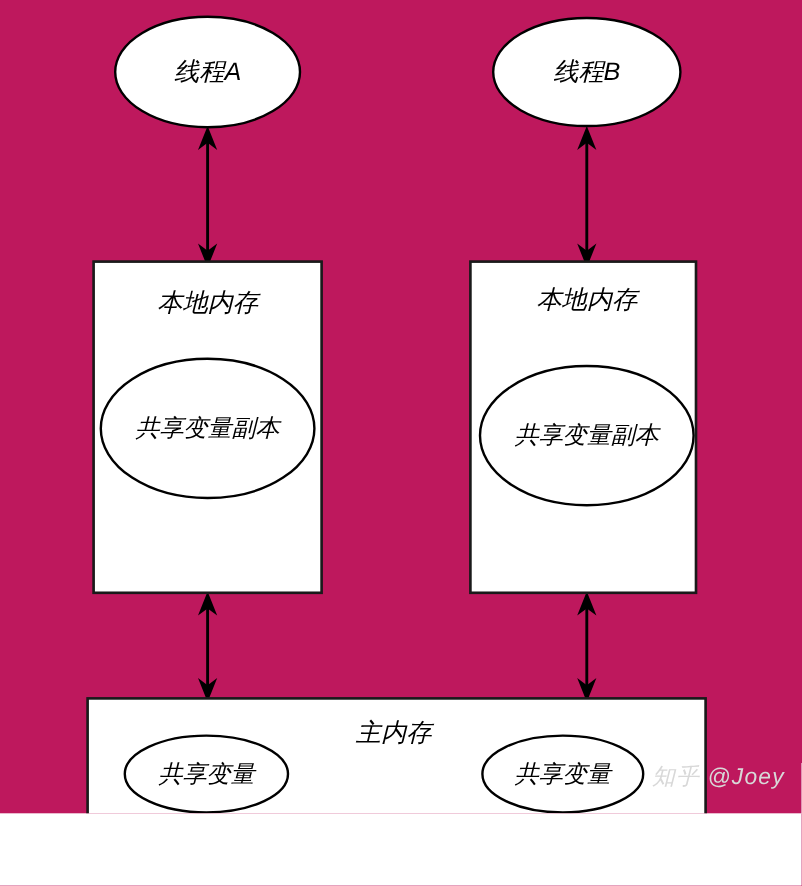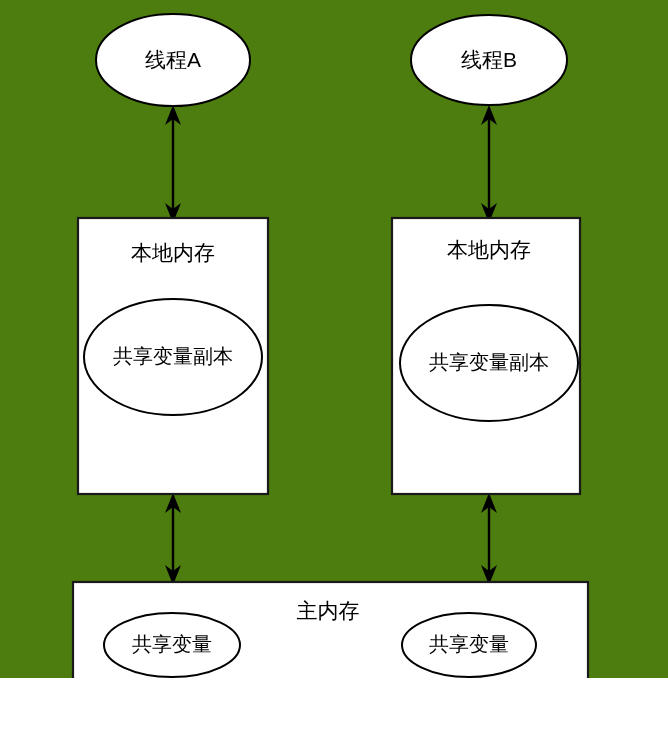--- a/index.html
+++ b/index.html
@@ -7,22 +7,23 @@
     padding: 0;
     background: #ffffff;
   }
   body {
     font-family: "Liberation Sans", "DejaVu Sans", sans-serif;
   }
   #diagram-root {
     position: relative;
     width: 668px;
     height: 678px;
-    background: #4d7c0f;
+    background: #be185d;
     overflow: hidden;
+    font-style: italic;
   }
   #diagram-svg {
     position: absolute;
     left: 0;
     top: 0;
     width: 668px;
     height: 738px;
     display: block;
   }
   .shape-stroke {
@@ -140,14 +141,15 @@
 
       <ellipse class="shape-stroke" cx="172" cy="645" rx="68" ry="32"></ellipse>
       <text class="node-label small" x="172" y="646">共享变量</text>
 
       <ellipse class="shape-stroke" cx="469" cy="645" rx="67" ry="32"></ellipse>
       <text class="node-label small" x="469" y="646">共享变量</text>
     </g>
 
   </svg>
 
+  <div class="watermark-text">知乎 @Joey</div>
 
 </div>
 
 </body></html>

